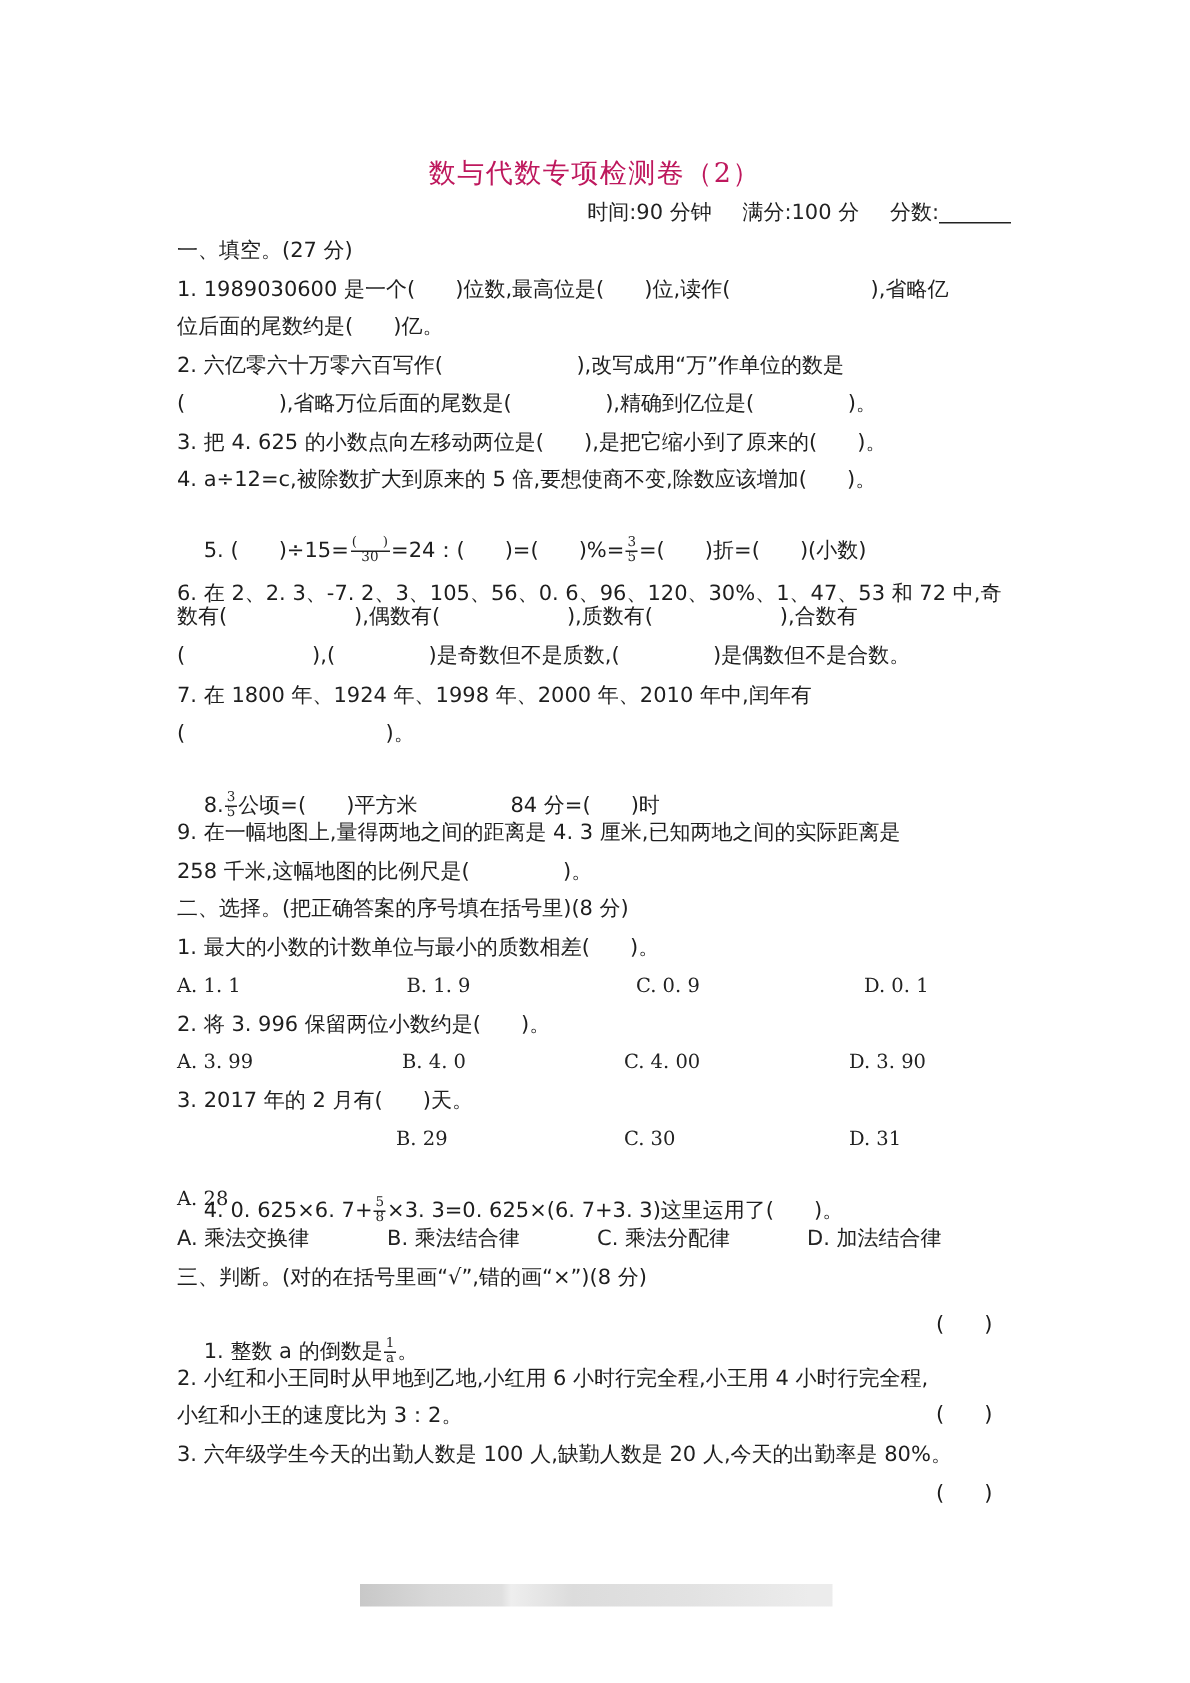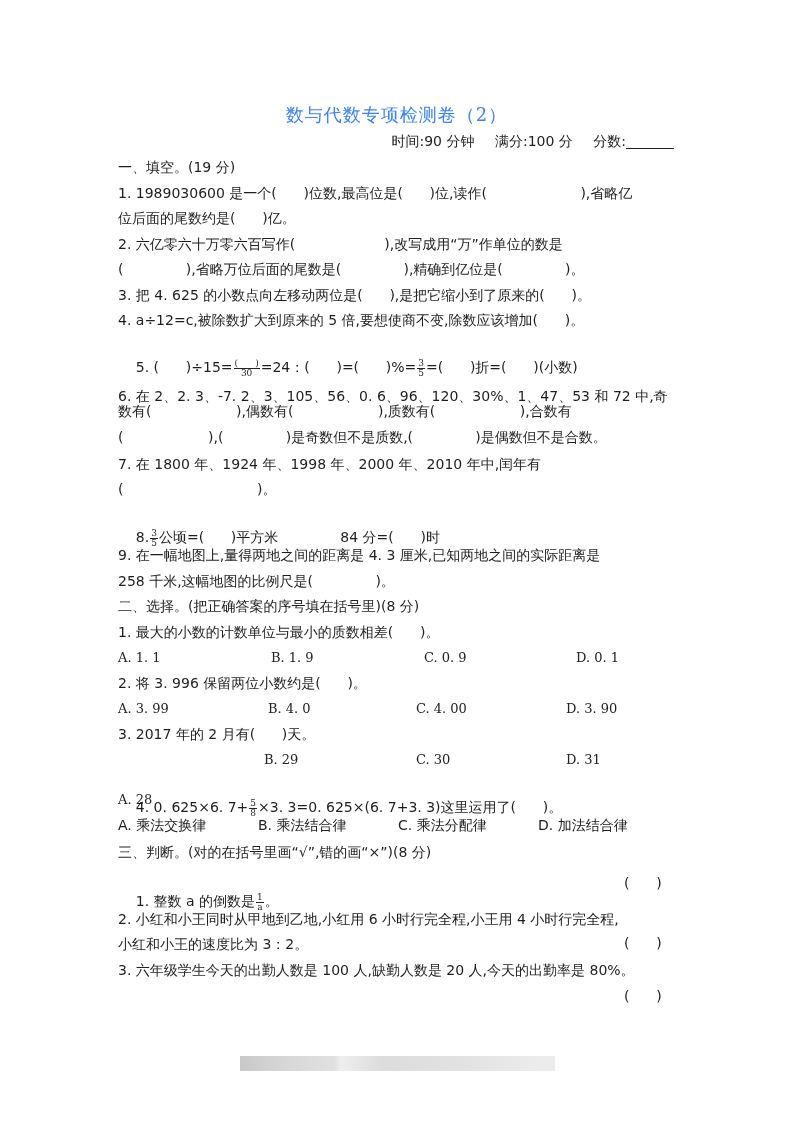--- a/index.html
+++ b/index.html
@@ -1,20 +1,20 @@
 <!DOCTYPE html>
 <html><head>
 <meta charset="utf-8">
 <style>
   html, body { margin: 0; padding: 0; background: #ffffff; }
   body { width: 793px; height: 1122px; position: relative; overflow: hidden;
          font-family: "DejaVu Sans", "Liberation Sans", sans-serif; color: #1a1a1a; }
   .page { position: absolute; left: 0; top: 0; width: 793px; height: 1122px; background: #fff; }
   .title { position: absolute; top: 103px; left: 0; width: 793px; text-align: center;
-           font-family: "DejaVu Serif", "Liberation Serif", serif; font-size: 18px; letter-spacing: 1px; color: #3b82f6; }
+           font-family: "DejaVu Serif", "Liberation Serif", serif; font-size: 18px; letter-spacing: 1px; color: #be185d; }
   .meta { position: absolute; top: 133px; right: 119px; font-size: 14px; color: #222; white-space: nowrap; }
   .meta span { margin-left: 16px; }
   .meta .blank { display: inline-block; width: 48px; border-bottom: 1px solid #222; height: 14px; vertical-align: -3px; margin-left: 0; }
   .line { position: absolute; left: 118px; font-size: 14px; white-space: pre; color: #1e1e1e; line-height: 18px; }
   .frac { display: inline-block; vertical-align: middle; text-align: center; font-size: 9px; line-height: 9px;
           font-family: "DejaVu Serif", "Liberation Serif", serif; margin: 0 1px; }
   .frac .n { display: block; border-bottom: 1px solid #222; padding: 0 1px; }
   .frac .d { display: block; }
   .opt { position: absolute; font-size: 13px; font-family: "DejaVu Serif", "Liberation Serif", serif; color: #222; white-space: pre; }
   .opt-cn { font-family: "DejaVu Sans", "Liberation Sans", sans-serif; font-size: 14px; }
@@ -27,21 +27,21 @@
 
 <div class="page">
 
   <div class="title">数与代数专项检测卷（2）</div>
   <div class="meta">
     <span>时间:90 分钟</span>
     <span>满分:100 分</span>
     <span>分数:</span><span class="blank"></span>
   </div>
 
-  <div class="line" style="top:158px;">一、填空。(19 分)</div>
+  <div class="line" style="top:158px;">一、填空。(27 分)</div>
   <div class="line" style="top:184px;">1. 1989030600 是一个(      )位数,最高位是(      )位,读作(                     ),省略亿</div>
   <div class="line" style="top:209px;">位后面的尾数约是(      )亿。</div>
   <div class="line" style="top:235px;">2. 六亿零六十万零六百写作(                    ),改写成用“万”作单位的数是</div>
   <div class="line" style="top:260px;text-align:right;">(              ),省略万位后面的尾数是(              ),精确到亿位是(              )。</div>
   <div class="line" style="top:286px;">3. 把 4. 625 的小数点向左移动两位是(      ),是把它缩小到了原来的(      )。</div>
   <div class="line" style="top:311px;text-align:center;">4. a÷12=c,被除数扩大到原来的 5 倍,要想使商不变,除数应该增加(      )。</div>
 
   <div class="line" style="top:340px;">
     <span>5. (      )÷15=</span><span class="frac"><span class="n">(      )</span><span class="d">30</span></span><span>=24：(      )=(      )%=</span><span class="frac"><span class="n">3</span><span class="d">5</span></span><span>=(      )折=(      )(小数)</span>
   </div>

